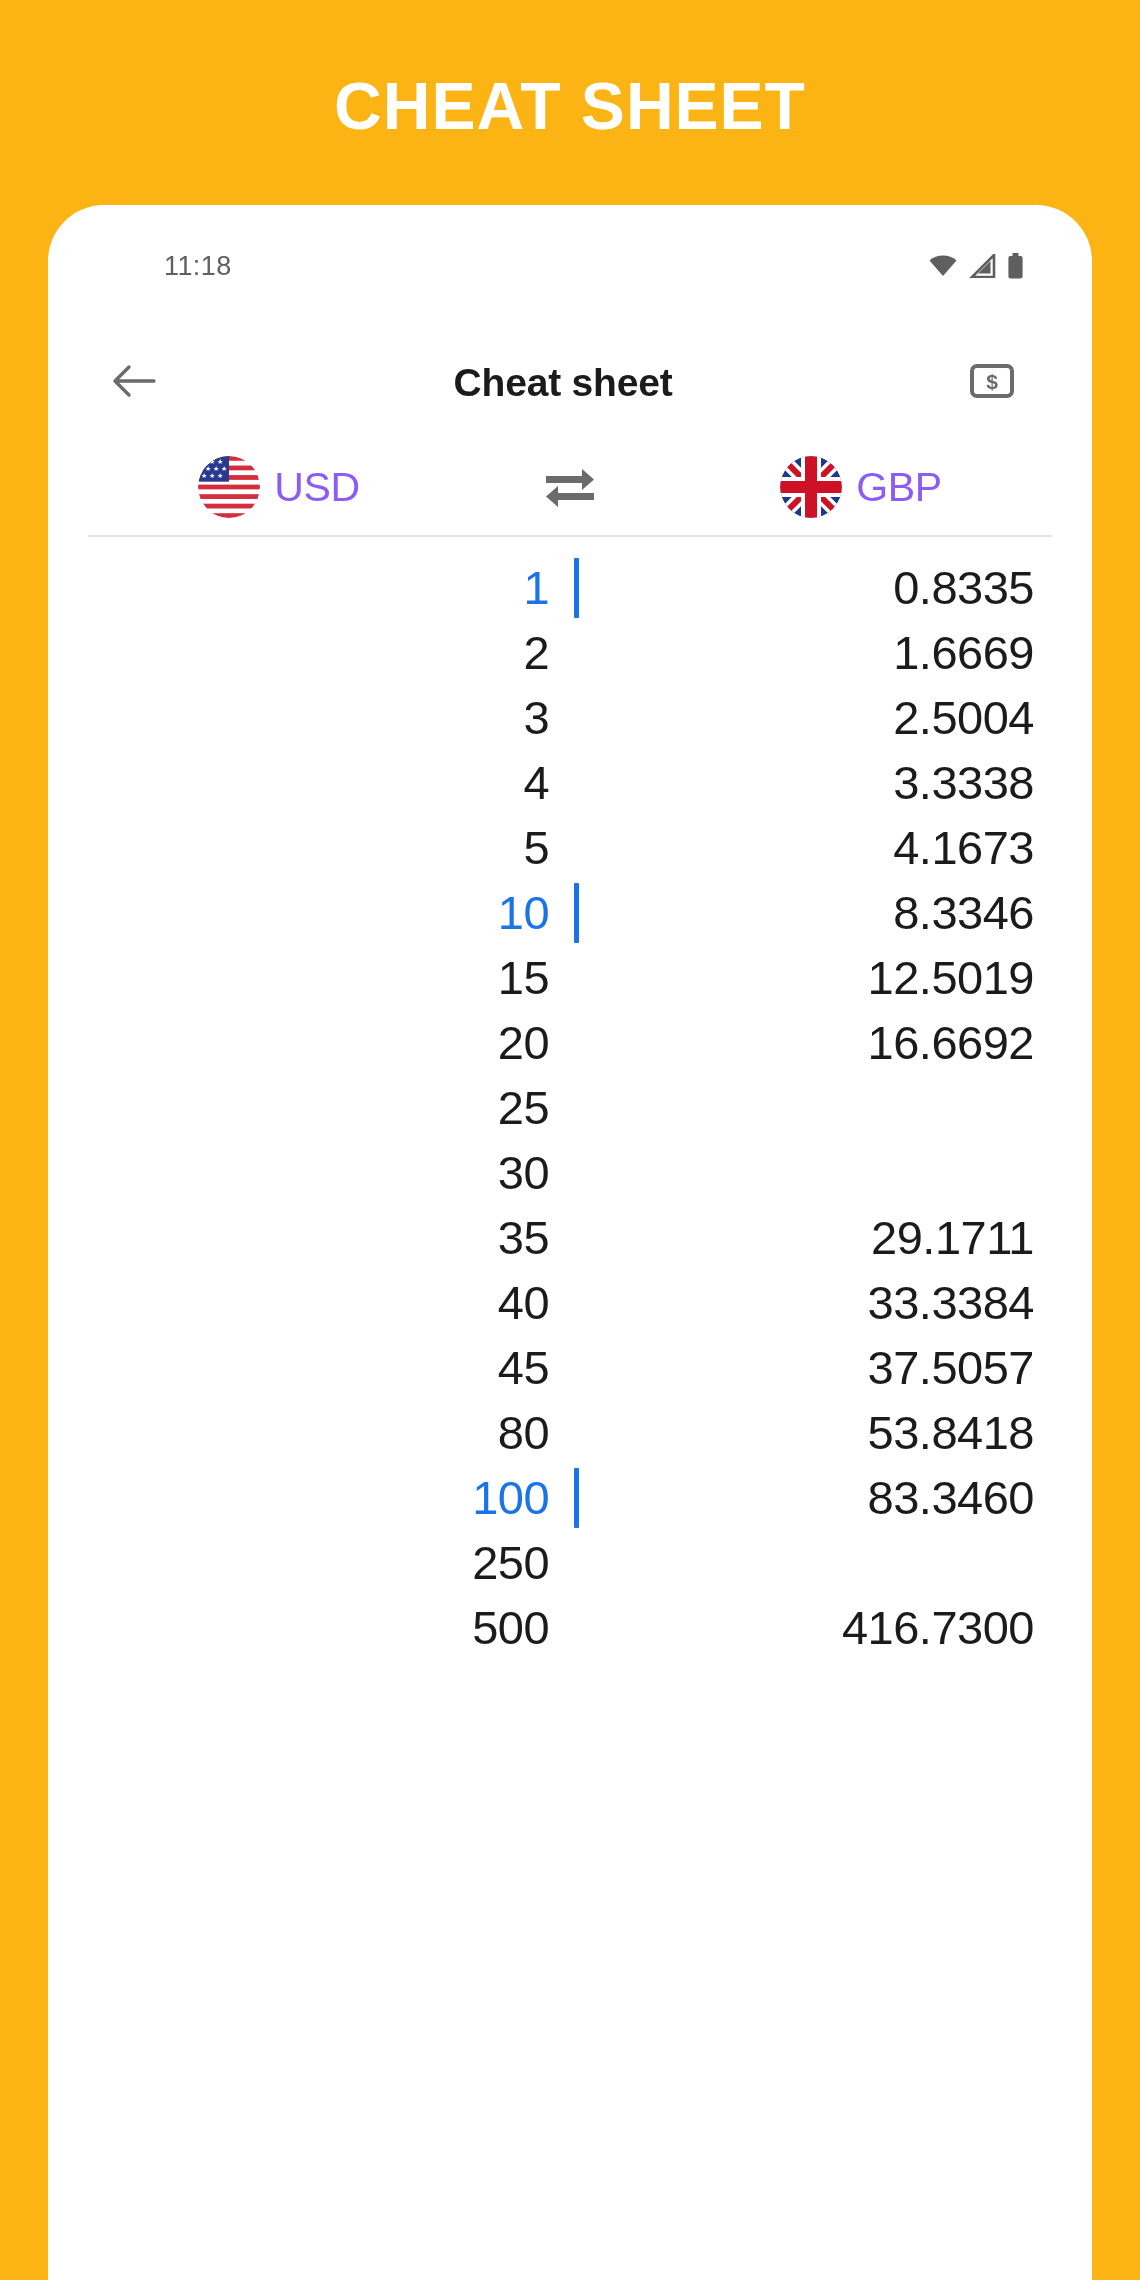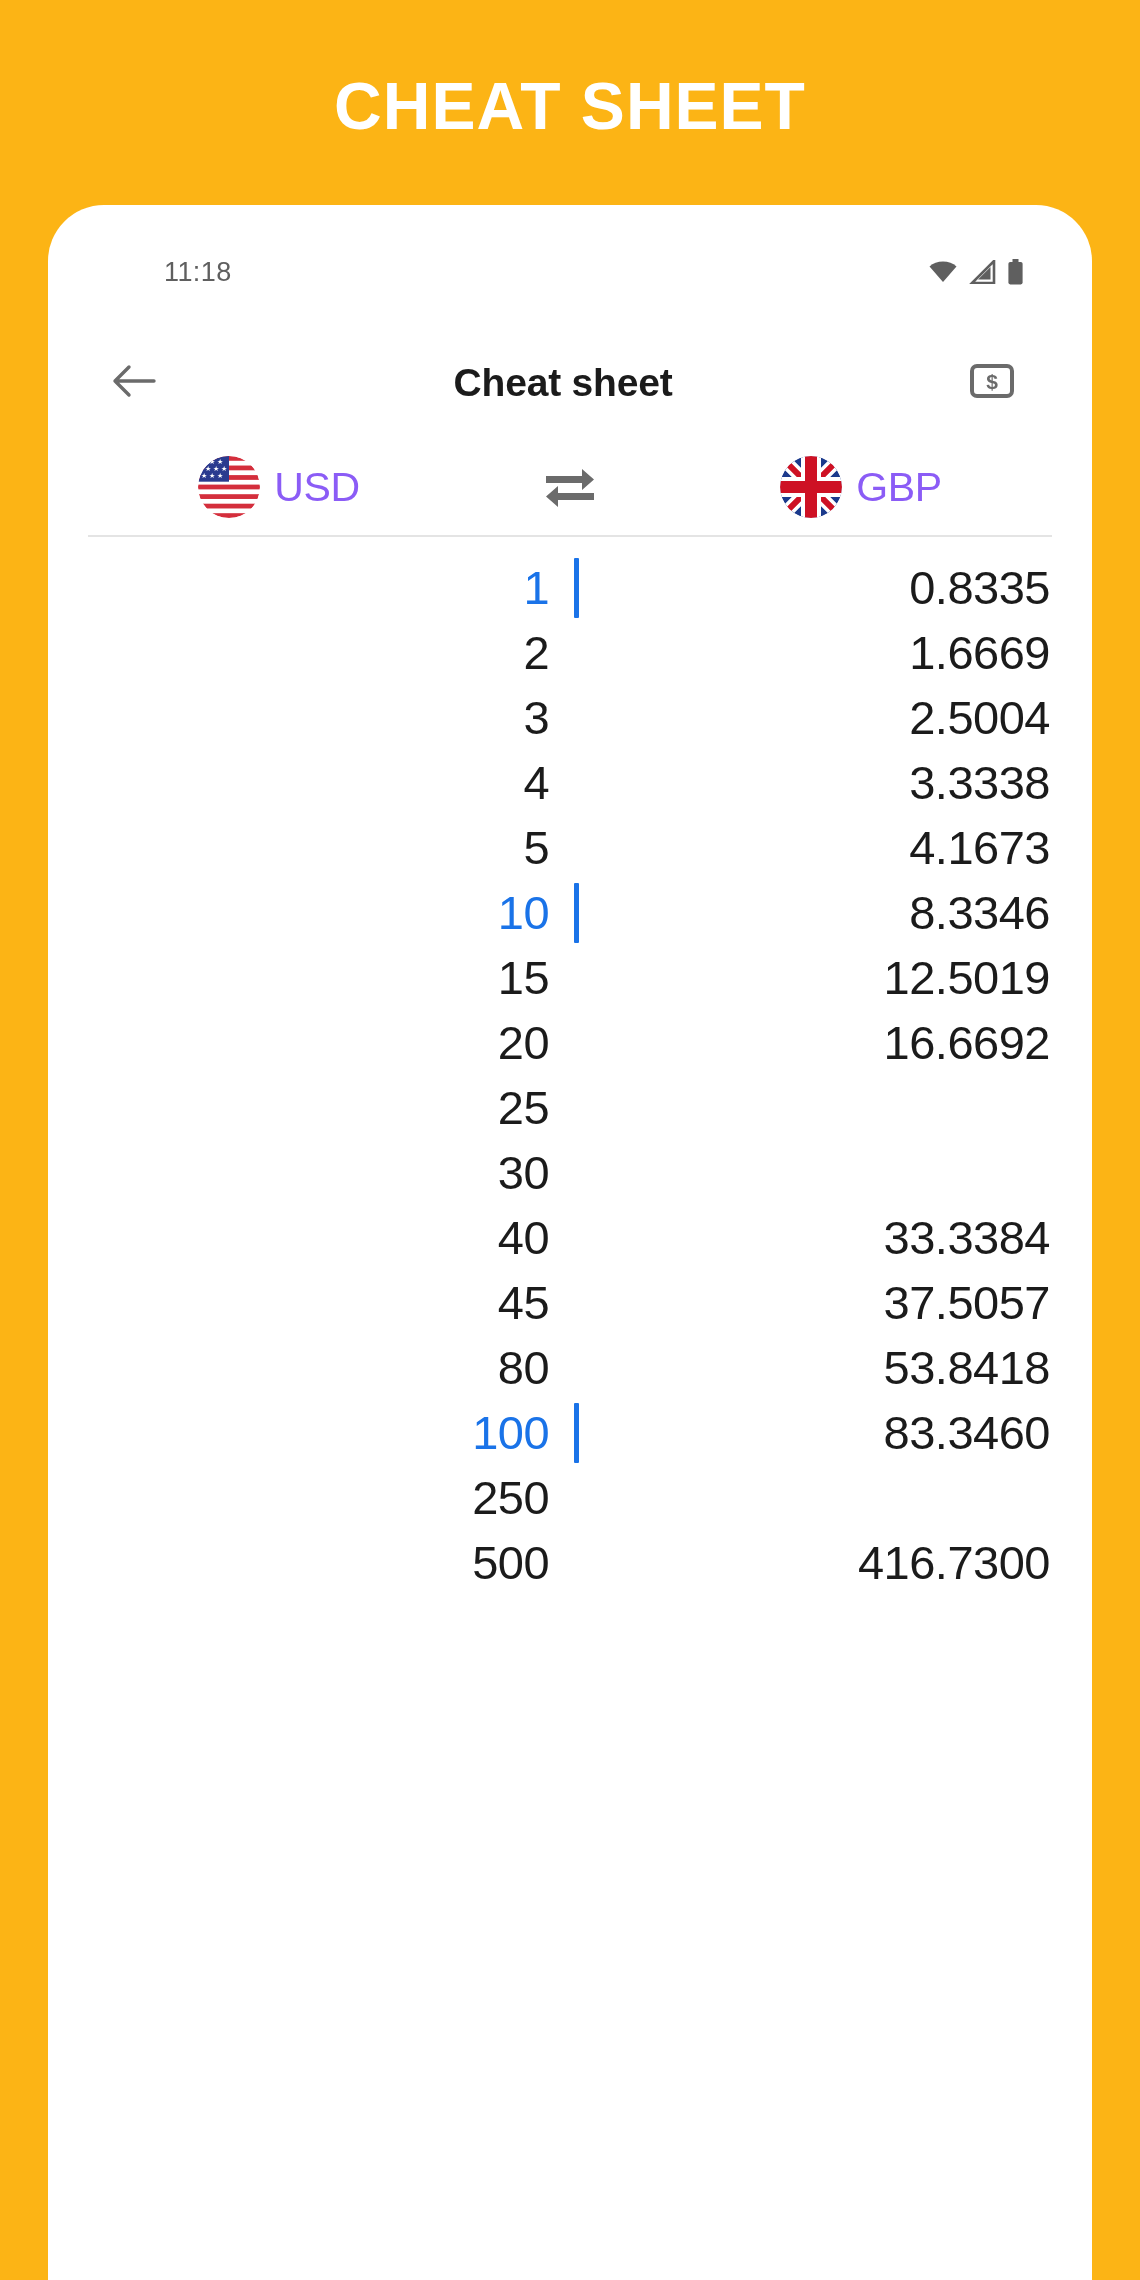--- a/index.html
+++ b/index.html
@@ -45,21 +45,21 @@
     width: 1044px;
     height: 2080px;
     background: #FFFFFF;
     border-radius: 56px 56px 0 0;
     overflow: hidden;
   }
 
   
   .status-bar {
     position: absolute;
-    top: 6px;
+    top: 0;
     left: 0;
     width: 100%;
     height: 122px;
     display: flex;
     align-items: center;
     justify-content: space-between;
     padding: 0 68px 0 116px;
   }
 
   .status-time {
@@ -206,21 +206,21 @@
     height: 60px;
     background: #1A73E8;
     border-radius: 1px;
   }
 
   .marker.hidden { visibility: hidden; }
 
   .cell-right {
     flex: 1 1 auto;
     text-align: right;
-    padding-right: 42px;
+    padding-right: 58px;
     font-size: 47px;
     color: #1B1B1B;
     font-family: "Liberation Sans", sans-serif;
     letter-spacing: -0.5px;
   }
 
   .row.highlight .cell-left { color: #1A73E8; }
 </style>
 </head>
 <body>
@@ -408,20 +408,27 @@
             <div class="marker hidden"></div>
           </div>
         </div>
         <div class="row">
           <div class="cell-left">30</div>
           <div class="marker-slot">
             <div class="marker hidden"></div>
           </div>
         </div>
         <div class="row">
+          <div class="cell-left">35</div>
+          <div class="marker-slot">
+            <div class="marker hidden"></div>
+          </div>
+          <div class="cell-right">29.1711</div>
+        </div>
+        <div class="row">
           <div class="cell-left">40</div>
           <div class="marker-slot">
             <div class="marker hidden"></div>
           </div>
           <div class="cell-right">33.3384</div>
         </div>
         <div class="row">
           <div class="cell-left">45</div>
           <div class="marker-slot">
             <div class="marker hidden"></div>

